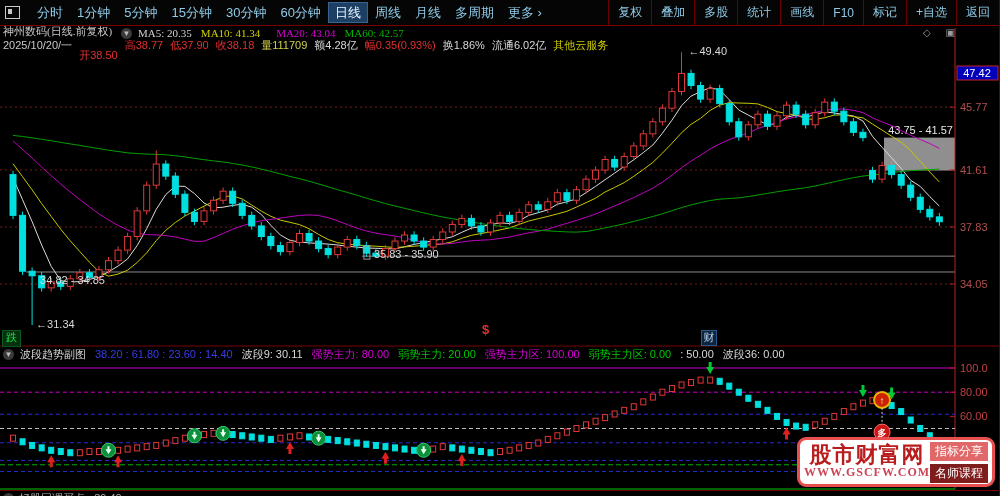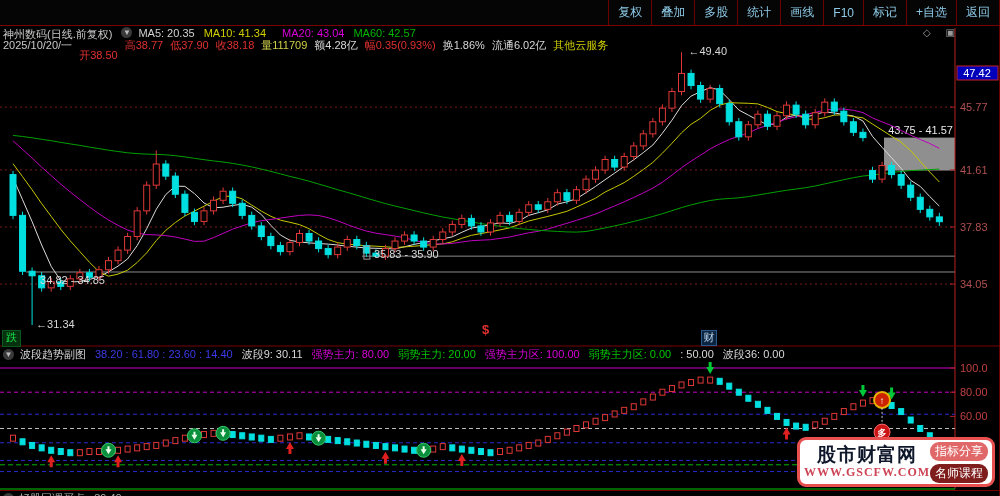--- a/index.html
+++ b/index.html
@@ -11,22 +11,22 @@
            border-bottom:1px solid #7a0000;display:flex;align-items:center;box-sizing:border-box;}
   .m-left{display:flex;align-items:center;gap:0;}
   .layout-ico{width:13px;height:11px;border:1px solid #c8c8c8;margin:0 10px 0 5px;position:relative;}
   .layout-ico::after{content:"";position:absolute;left:2px;top:2px;width:4px;height:5px;background:#c8c8c8;}
   .m-item{color:#8ecbe8;font-size:13px;padding:3px 7px;cursor:default;white-space:nowrap;}
   .m-item.active{background:#1c3f63;color:#e8f6ff;border:1px solid #39648f;padding:2px 6px;}
   .m-right{margin-left:auto;display:flex;height:100%;align-items:stretch;}
   .m-btn{color:#8ecbe8;font-size:12px;display:flex;align-items:center;padding:0 9px;
          border-left:1px solid #6a0000;white-space:nowrap;}
   
-  #titlerow{position:absolute;left:3px;top:27px;height:12px;display:flex;align-items:flex-start;
-            font-size:11px;white-space:nowrap;}
+  #titlerow{position:absolute;left:3px;top:27px;height:12px;display:flex;align-items:flex-end;
+            font-size:11px;white-space:nowrap;font-family:Liberation Serif, serif;}
   #titlerow .seg{margin-right:9px;}
   .chev-circ{display:inline-block;width:11px;height:11px;border-radius:50%;background:#3a3a3a;
              color:#bbb;font-size:8px;line-height:11px;text-align:center;margin-right:6px;}
   #panel-icons{position:absolute;right:38px;top:27px;color:#9a9a9a;font-size:10px;letter-spacing:6px;}
   #inforow{position:absolute;left:3px;top:39px;height:12px;display:flex;align-items:center;
            font-size:11px;white-space:nowrap;}
   #inforow .seg{margin-right:7px;}
   
   #chartsvg{position:absolute;left:0;top:0;}
   
@@ -35,39 +35,43 @@
   #cai-badge{left:701px;top:330px;width:14px;height:14px;background:#0d2440;color:#bcd9f0;border:1px solid #2a5a8c;}
   
   #subheader{position:absolute;left:3px;top:347px;height:14px;display:flex;align-items:center;
              font-size:11px;white-space:nowrap;}
   #subheader .seg{margin-right:8px;}
   
   #watermark{position:absolute;left:797px;top:437px;width:198px;height:50px;background:#ffffff;
              border:3px solid #e85050;border-radius:9px;display:flex;align-items:center;
              padding:1px 4px;box-sizing:border-box;z-index:5;}
   #wm-left{flex:1;text-align:center;}
-  #wm-title{font-family:"Liberation Serif","DejaVu Serif",serif;font-size:19px;font-weight:bold;
-            color:#0f172a;letter-spacing:1px;line-height:21px;}
+  #wm-title{font-family:"Liberation Serif","DejaVu Serif",serif;font-size:22px;font-weight:bold;
+            color:#b91c1c;letter-spacing:1px;line-height:21px;}
   #wm-url{font-family:"Liberation Serif","DejaVu Serif",serif;font-size:12px;font-weight:bold;
           color:#cc4455;letter-spacing:1px;}
   #wm-right{width:62px;display:flex;flex-direction:column;gap:3px;}
-  .wm-badge{font-size:12px;color:#fff;text-align:center;line-height:19px;height:19px;border-radius:9px;}
+  .wm-badge{font-size:12px;color:#fff;text-align:center;line-height:19px;height:19px;}
   #wm-b1{background:#e06868;}
   #wm-b2{background:#7f1d1d;}
   
   #bottomrow{position:absolute;left:0;top:490px;width:100%;height:6px;overflow:hidden;
              border-top:1px solid #7a0000;background:#000;box-sizing:border-box;}
   #bottomrow .inner{display:flex;align-items:center;font-size:11px;color:#b0b0b0;padding-left:3px;}
 </style>
 </head>
 <body>
 
 <div id="screen">
 
   <div id="menubar">
+    <div class="m-left">
+      <span class="layout-ico"></span>
+      <span id="menu-items"><span class="m-item">分时</span><span class="m-item">1分钟</span><span class="m-item">5分钟</span><span class="m-item">15分钟</span><span class="m-item">30分钟</span><span class="m-item">60分钟</span><span class="m-item active">日线</span><span class="m-item">周线</span><span class="m-item">月线</span><span class="m-item">多周期</span><span class="m-item">更多 ›</span></span>
+    </div>
     <div class="m-right" id="menu-buttons">
         <span class="m-btn">复权</span>
         <span class="m-btn">叠加</span>
         <span class="m-btn">多股</span>
         <span class="m-btn">统计</span>
         <span class="m-btn">画线</span>
         <span class="m-btn">F10</span>
         <span class="m-btn">标记</span>
         <span class="m-btn">+自选</span>
         <span class="m-btn">返回</span>

